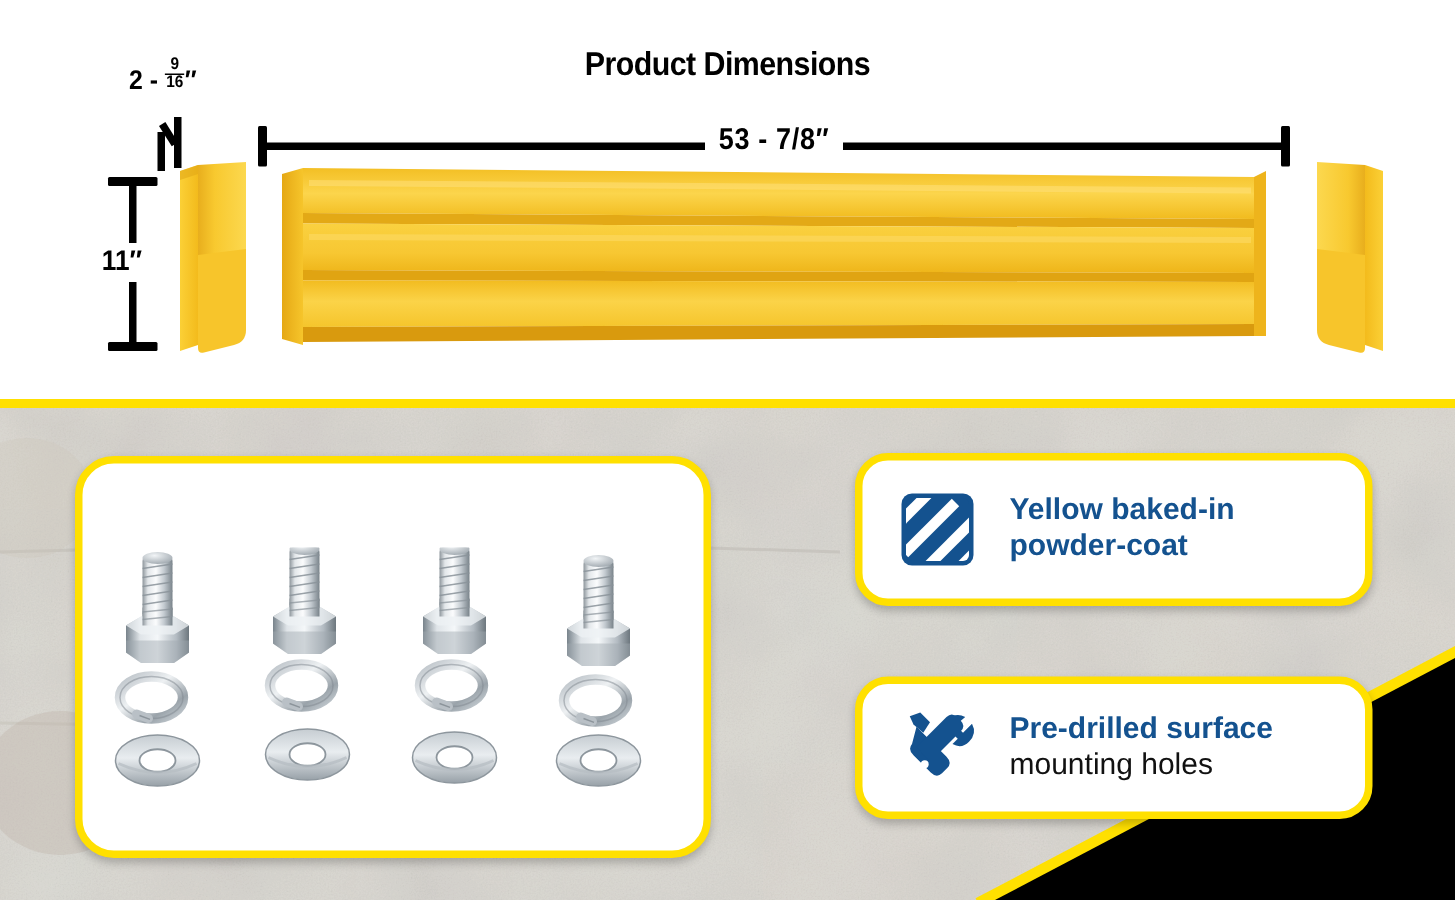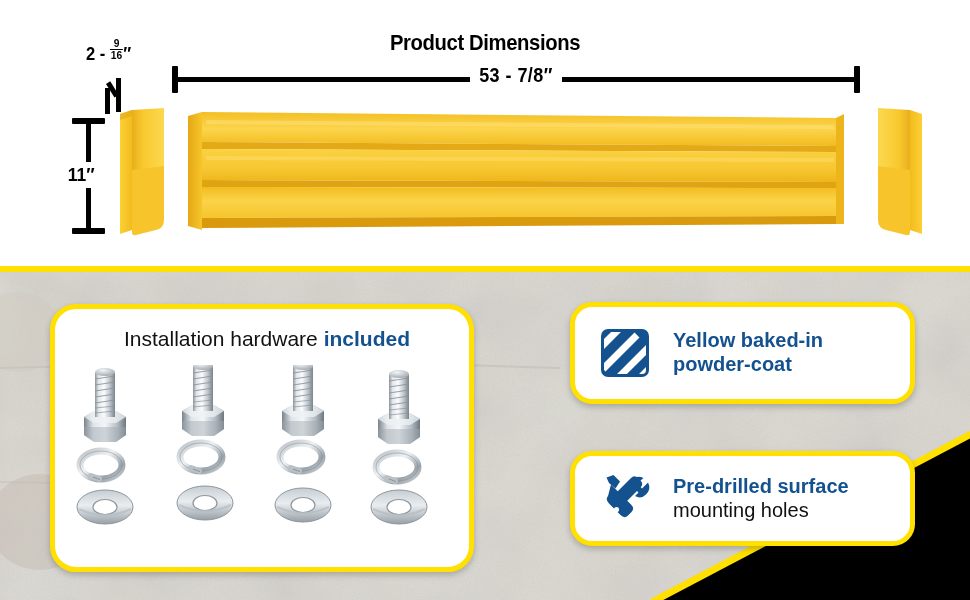--- a/index.html
+++ b/index.html
@@ -14,21 +14,21 @@
   #top-panel{position:absolute;left:0;top:0;width:970px;height:266px;background:#fff;}
 
   #page-title{
     position:absolute;left:0;top:30px;width:970px;text-align:center;
     font-family:"Liberation Sans",sans-serif;
     font-weight:bold;font-size:22px;letter-spacing:-.4px;color:#000;
     transform:scaleX(.92);transform-origin:center top;
   }
 
   
-  #dim-width{position:absolute;left:172px;top:66px;width:688px;height:26px;}
+  #dim-width{position:absolute;left:172px;top:84px;width:688px;height:26px;}
   #dim-width .bar{position:absolute;top:11px;height:5px;background:#000;}
   #dim-width .bar.l{left:6px;width:292px;}
   #dim-width .bar.r{right:6px;width:292px;}
   #dim-width .cap{position:absolute;top:0;width:6px;height:27px;background:#000;border-radius:1px;}
   #dim-width .cap.l{left:0;}
   #dim-width .cap.r{right:0;}
   #dim-width .txt{
     position:absolute;left:0;top:-2px;width:688px;text-align:center;
     font-weight:bold;font-size:20px;color:#000;letter-spacing:.5px;
     transform:scaleX(.9);transform-origin:center;
@@ -261,21 +261,20 @@
     </div>
 
     <svg id="diag-line" viewBox="0 0 970 334" preserveAspectRatio="none">
       <polygon points="970,168 970,334 656,334" fill="#000000"></polygon>
       <line x1="975" y1="166" x2="652" y2="336" stroke="#ffe000" stroke-width="7"></line>
     </svg>
 
     <div id="top-yellow-bar"></div>
 
     <div id="card-hardware" class="card">
-      <div id="hardware-title"><span>Installation hardware </span><span class="b">included</span></div>
 
       <svg id="hardware-grid" viewBox="0 0 388 190" preserveAspectRatio="xMidYMid meet">
         <defs>
           <linearGradient id="steel" x1="0" y1="0" x2="1" y2="0">
             <stop offset="0" stop-color="#8e969c"></stop>
               <stop offset=".18" stop-color="#e3e7ea"></stop>
             <stop offset=".45" stop-color="#fbfcfd"></stop>
               <stop offset=".72" stop-color="#c3cad0"></stop>
             <stop offset="1" stop-color="#79838a"></stop>
           </linearGradient>

